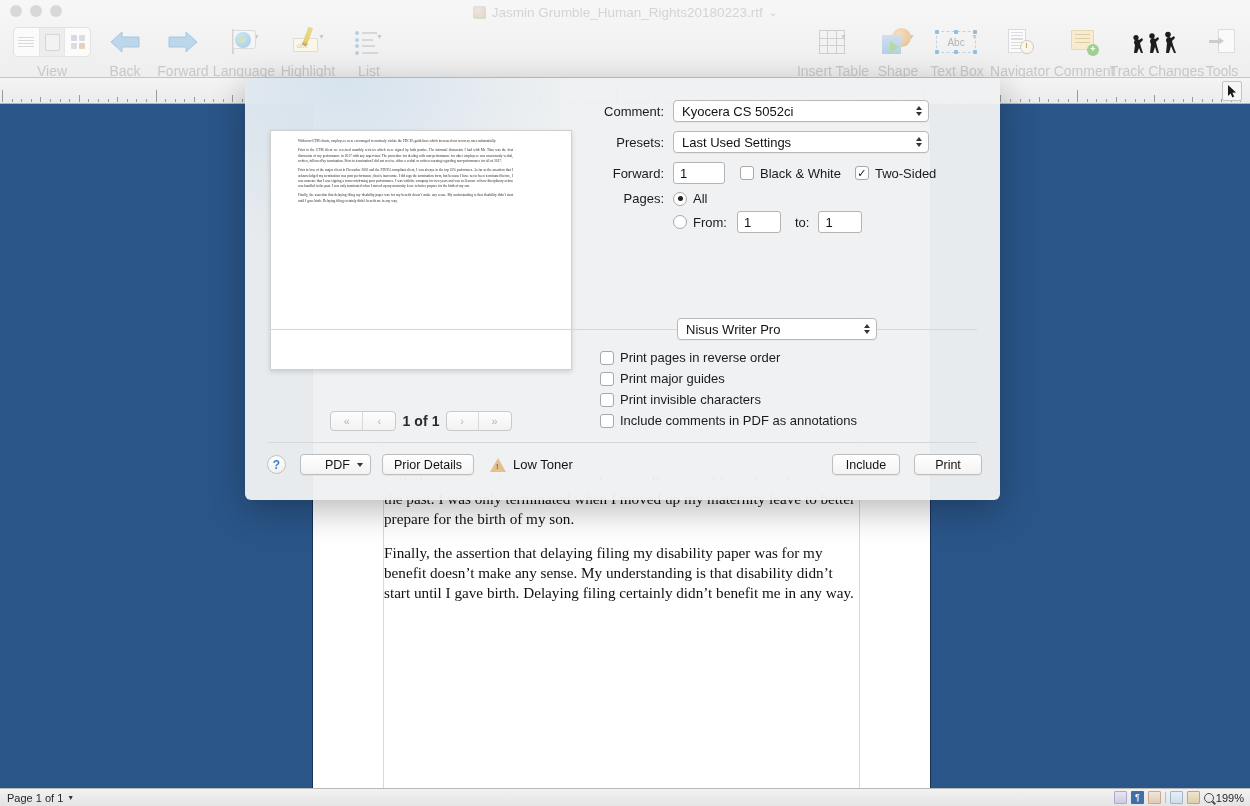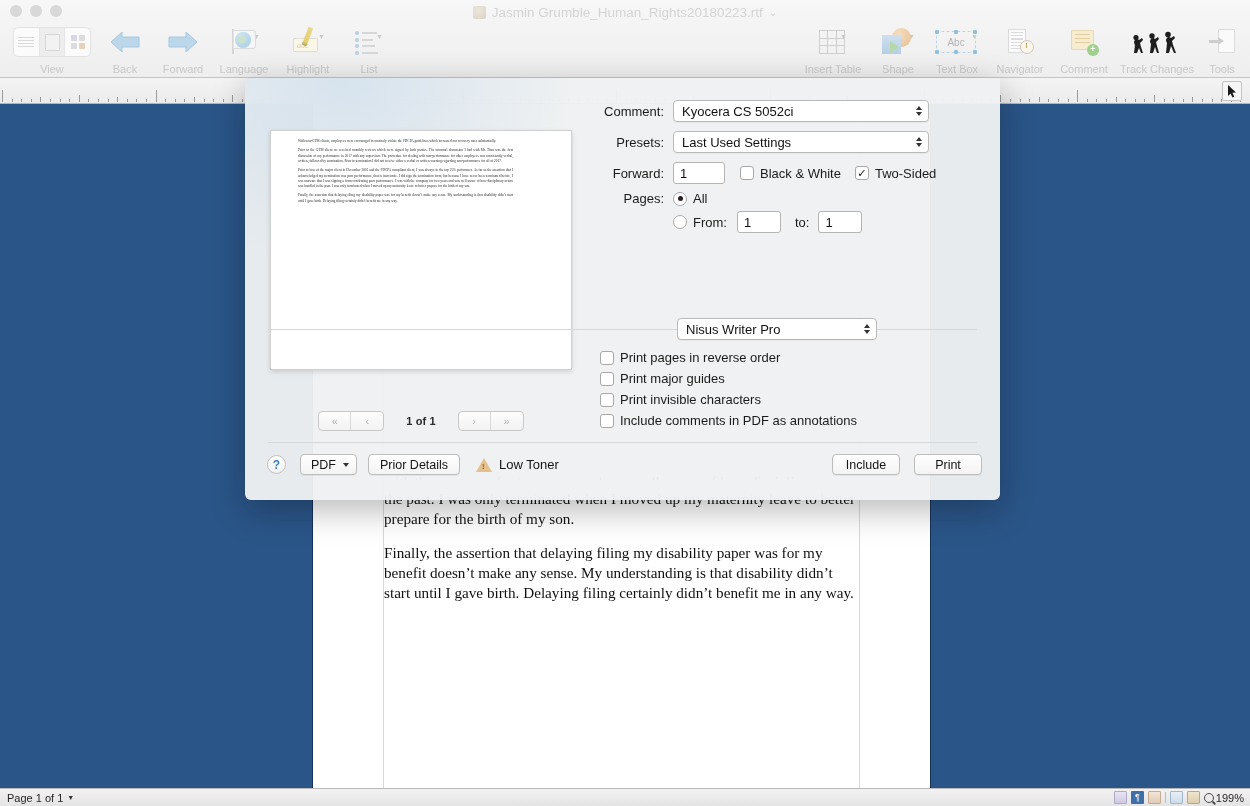--- a/index.html
+++ b/index.html
@@ -37,21 +37,21 @@
   }
   .title-chevron { font-size: 10px; color: #d0d0d0; }
 
   .tb-group { position: absolute; display: flex; align-items: flex-end; }
   .tb-item {
     display: flex; flex-direction: column; align-items: center;
     width: 58px; cursor: default;
   }
   .tb-item .glyph { height: 40px; display: flex; align-items: center; justify-content: center; }
   .tb-item .lbl {
-    font-size: 11px; color: #c8c8c8; margin-top: 1px; white-space: nowrap;
+    font-size: 14px; color: #c8c8c8; margin-top: 1px; white-space: nowrap;
   }
   .tb-caret { font-size: 7px; color: #c9c9c9; margin-left: -5px; margin-bottom: 12px; }
 
   
   .seg {
     display: flex; border: 1px solid #e2e2e2; border-radius: 5px;
     overflow: hidden; background: #fbfbfb; height: 30px; width: 78px;
   }
   .seg > div {
     flex: 1; display: flex; align-items: center; justify-content: center;
@@ -283,21 +283,21 @@
   }
   .pg-btns {
     display: flex; border: 1px solid #c9c9c9; border-radius: 4px; overflow: hidden;
     background: linear-gradient(#fdfdfd,#f2f2f2);
   }
   .pg-btns div {
     width: 32px; height: 18px; display: flex; align-items: center; justify-content: center;
     color: #b4b4b4; font-size: 11px; border-right: 1px solid #d8d8d8;
   }
   .pg-btns div:last-child { border-right: none; }
-  .pg-count { margin: 0 22px; font-weight: 600; font-size: 11px; letter-spacing: .1px; }
+  .pg-count { margin: 0 6px; font-weight: 600; font-size: 14px; letter-spacing: .1px; }
 
   
   .ctrls { position: absolute; left: 355px; top: 22px; width: 380px; }
   .row { display: flex; align-items: center; margin-bottom: 9px; }
   .row .lab {
     width: 73px; text-align: right; padding-right: 9px;
     font-size: 13px; color: #1b1b1b;
   }
   .popup {
     position: relative; height: 22px; background: #fff;
@@ -361,21 +361,21 @@
     color: #3a7dc4; font-size: 12px; display: flex; align-items: center;
     justify-content: center; font-weight: bold;
   }
   .btn {
     height: 21px; border: 1px solid #bdbdbd; border-radius: 4px;
     background: linear-gradient(#ffffff,#f3f3f3);
     font-size: 12.5px; color: #141414; display: flex; align-items: center;
     justify-content: center; padding: 0 11px;
     box-shadow: 0 1px 0 rgba(0,0,0,.05);
   }
-  .btn.pdf { padding-right: 20px; position: relative; padding-left: 10px; text-align: center; }
+  .btn.pdf { padding-right: 20px; position: relative; padding-left: 24px; text-align: center; }
   .btn.pdf .dchev {
     position: absolute; right: 7px; top: 50%; transform: translateY(-50%);
     width: 0; height: 0; border-left: 3.4px solid transparent;
     border-right: 3.4px solid transparent; border-top: 4.2px solid #333;
   }
   .toner {
     display: flex; align-items: center; gap: 7px; margin-left: 16px;
     font-size: 13px; color: #141414;
   }
   .warn-tri {

